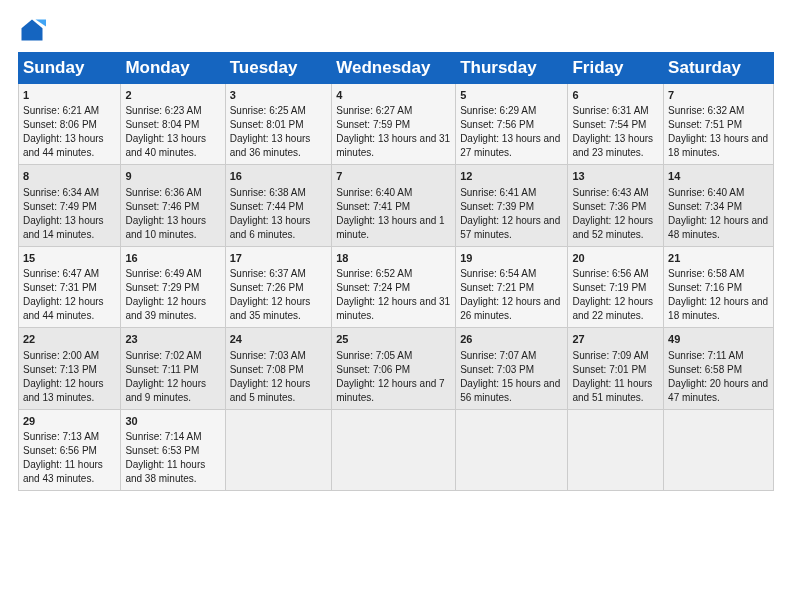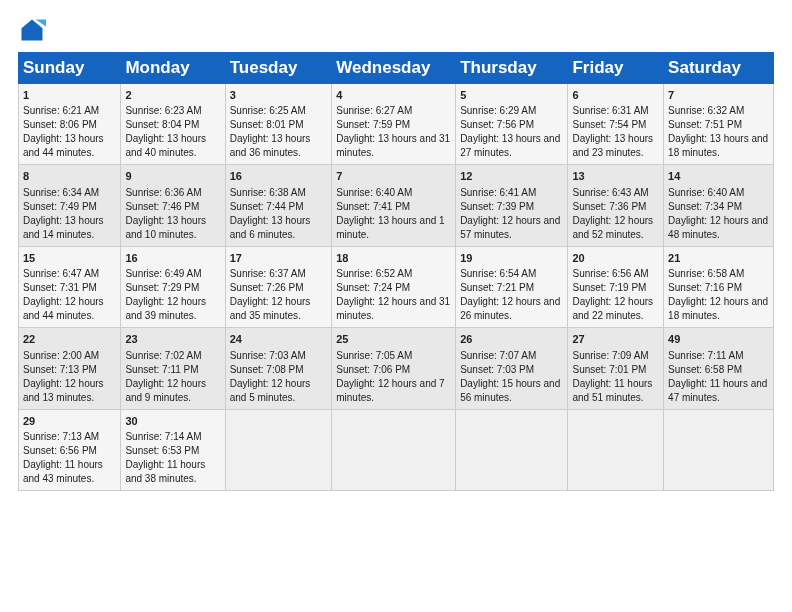--- a/index.html
+++ b/index.html
@@ -147,21 +147,21 @@
           <td><span class="day-num">20</span><span>Sunrise: 6:56 AM</span><br><span>Sunset: 7:19 PM</span><br><span>Daylight: 12 hours and 22 minutes.</span></td>
           <td><span class="day-num">21</span><span>Sunrise: 6:58 AM</span><br><span>Sunset: 7:16 PM</span><br><span>Daylight: 12 hours and 18 minutes.</span></td>
         </tr>
         <tr>
           <td><span class="day-num">22</span><span>Sunrise: 2:00 AM</span><br><span>Sunset: 7:13 PM</span><br><span>Daylight: 12 hours and 13 minutes.</span></td>
           <td><span class="day-num">23</span><span>Sunrise: 7:02 AM</span><br><span>Sunset: 7:11 PM</span><br><span>Daylight: 12 hours and 9 minutes.</span></td>
           <td><span class="day-num">24</span><span>Sunrise: 7:03 AM</span><br><span>Sunset: 7:08 PM</span><br><span>Daylight: 12 hours and 5 minutes.</span></td>
           <td><span class="day-num">25</span><span>Sunrise: 7:05 AM</span><br><span>Sunset: 7:06 PM</span><br><span>Daylight: 12 hours and 7 minutes.</span></td>
           <td><span class="day-num">26</span><span>Sunrise: 7:07 AM</span><br><span>Sunset: 7:03 PM</span><br><span>Daylight: 15 hours and 56 minutes.</span></td>
           <td><span class="day-num">27</span><span>Sunrise: 7:09 AM</span><br><span>Sunset: 7:01 PM</span><br><span>Daylight: 11 hours and 51 minutes.</span></td>
-          <td><span class="day-num">49</span><span>Sunrise: 7:11 AM</span><br><span>Sunset: 6:58 PM</span><br><span>Daylight: 11 hours and 47 minutes.</span></td>
+          <td><span class="day-num">49</span><span>Sunrise: 7:11 AM</span><br><span>Sunset: 6:58 PM</span><br><span>Daylight: 20 hours and 47 minutes.</span></td>
         </tr>
         <tr>
           <td><span class="day-num">29</span><span>Sunrise: 7:13 AM</span><br><span>Sunset: 6:56 PM</span><br><span>Daylight: 11 hours and 43 minutes.</span></td>
           <td><span class="day-num">30</span><span>Sunrise: 7:14 AM</span><br><span>Sunset: 6:53 PM</span><br><span>Daylight: 11 hours and 38 minutes.</span></td>
           <td class="empty-cell"></td>
           <td class="empty-cell"></td>
           <td class="empty-cell"></td>
           <td class="empty-cell"></td>
           <td class="empty-cell"></td>
         </tr>

